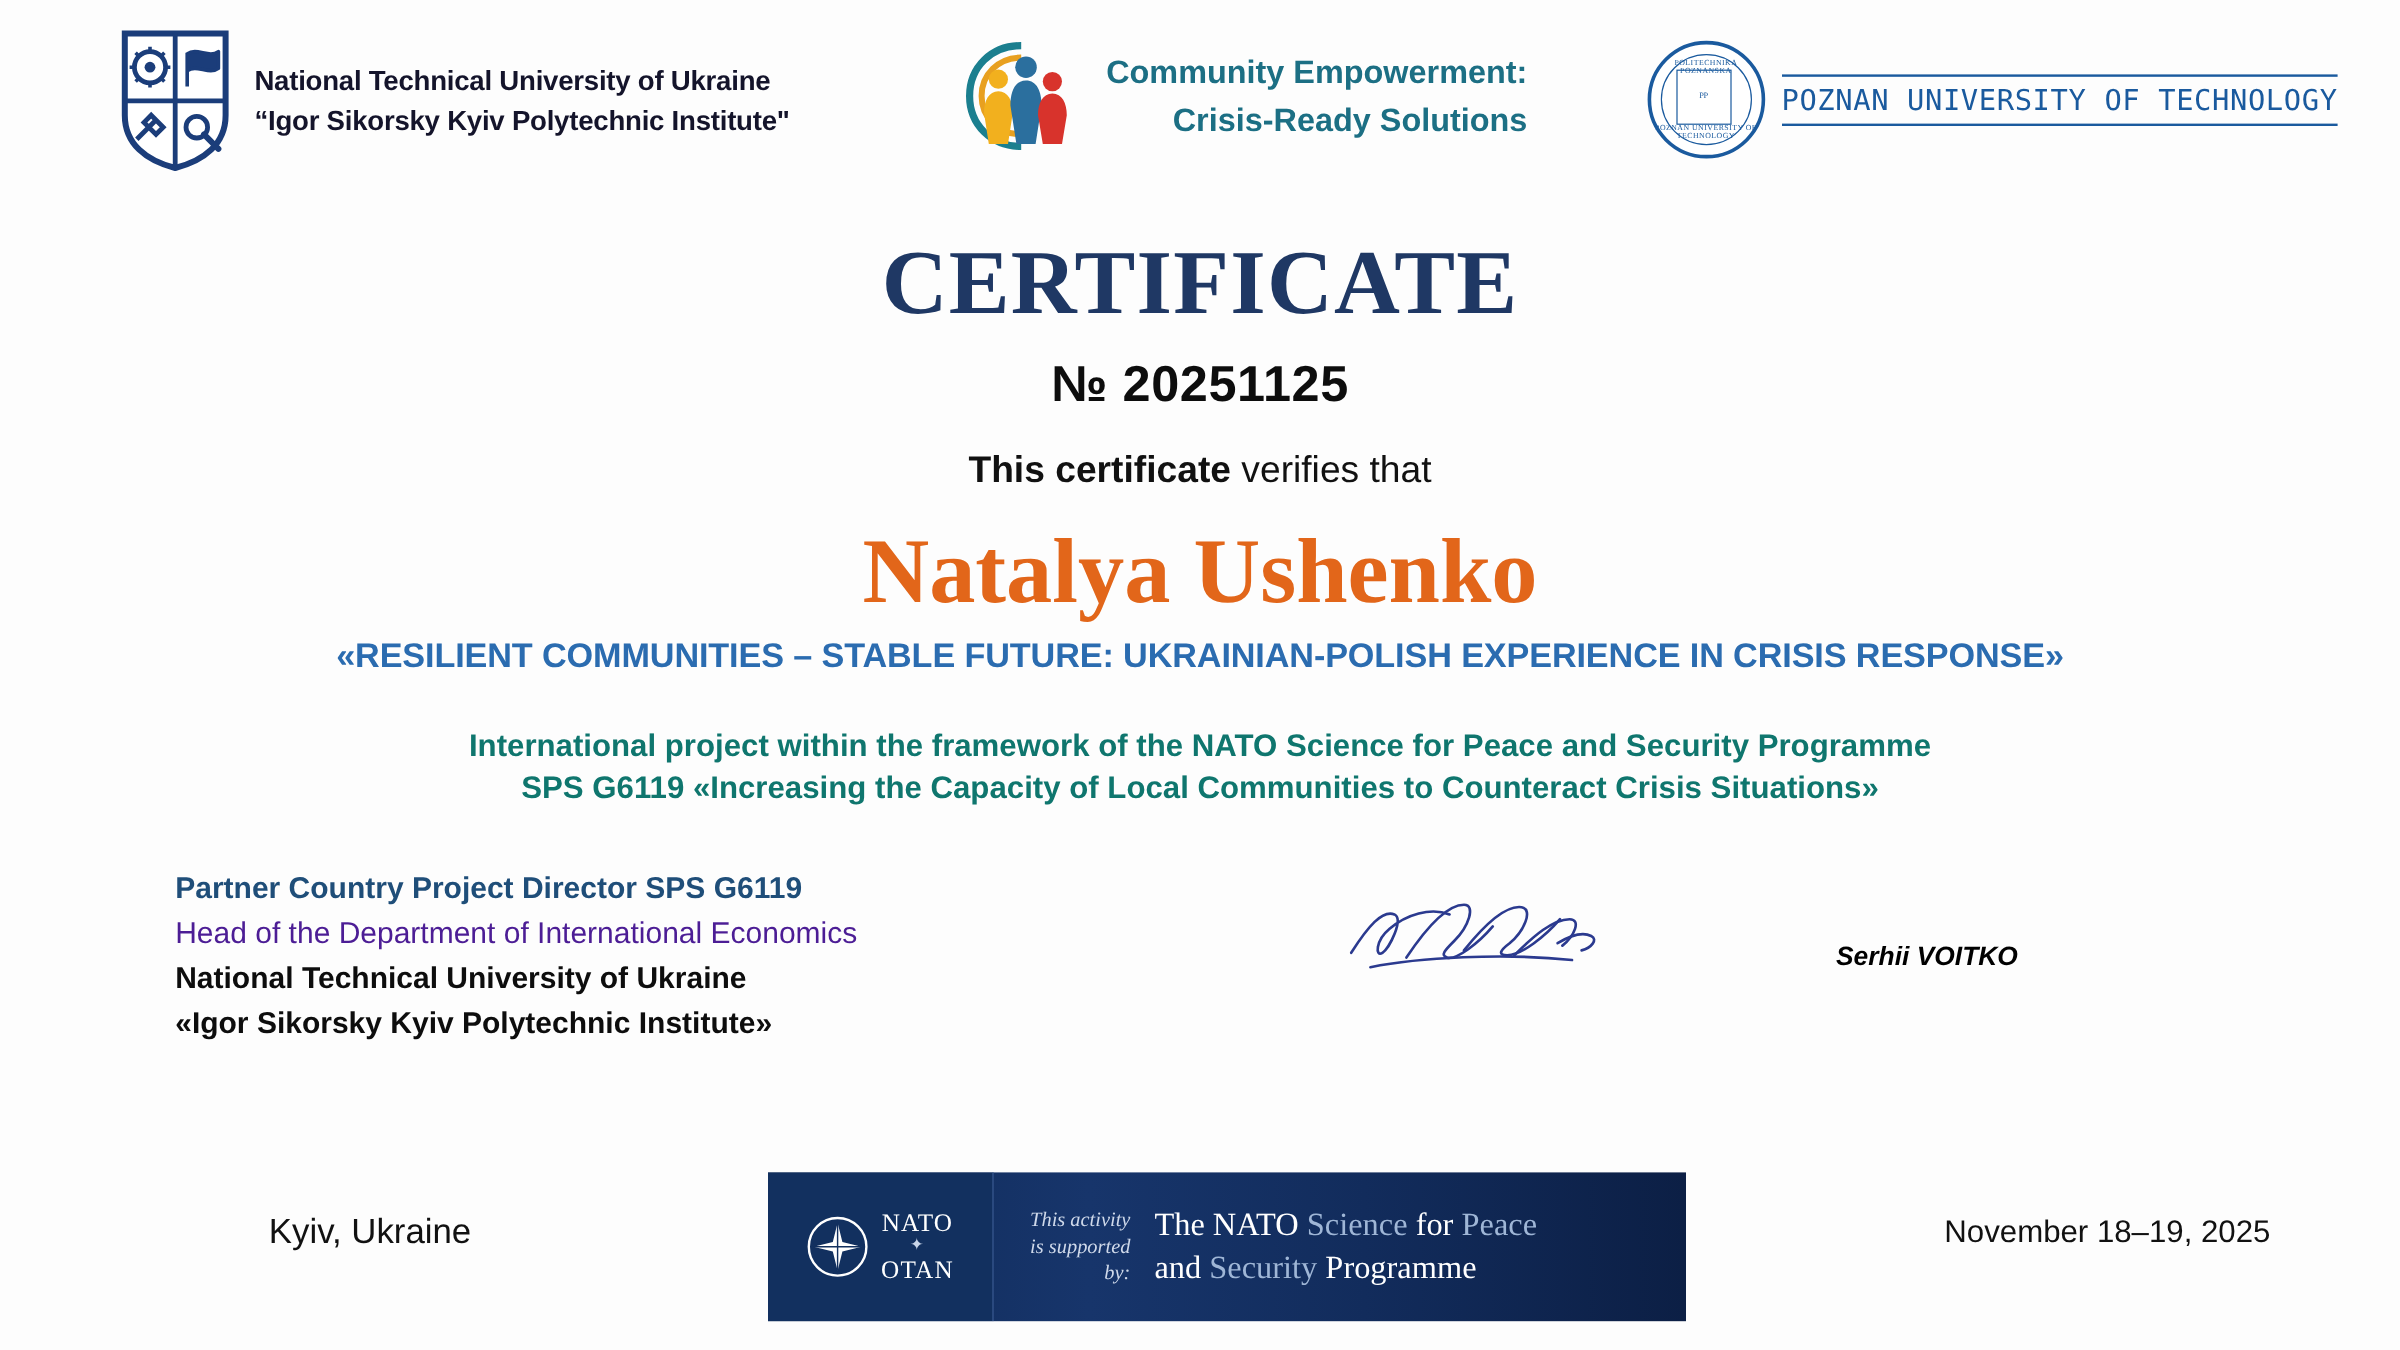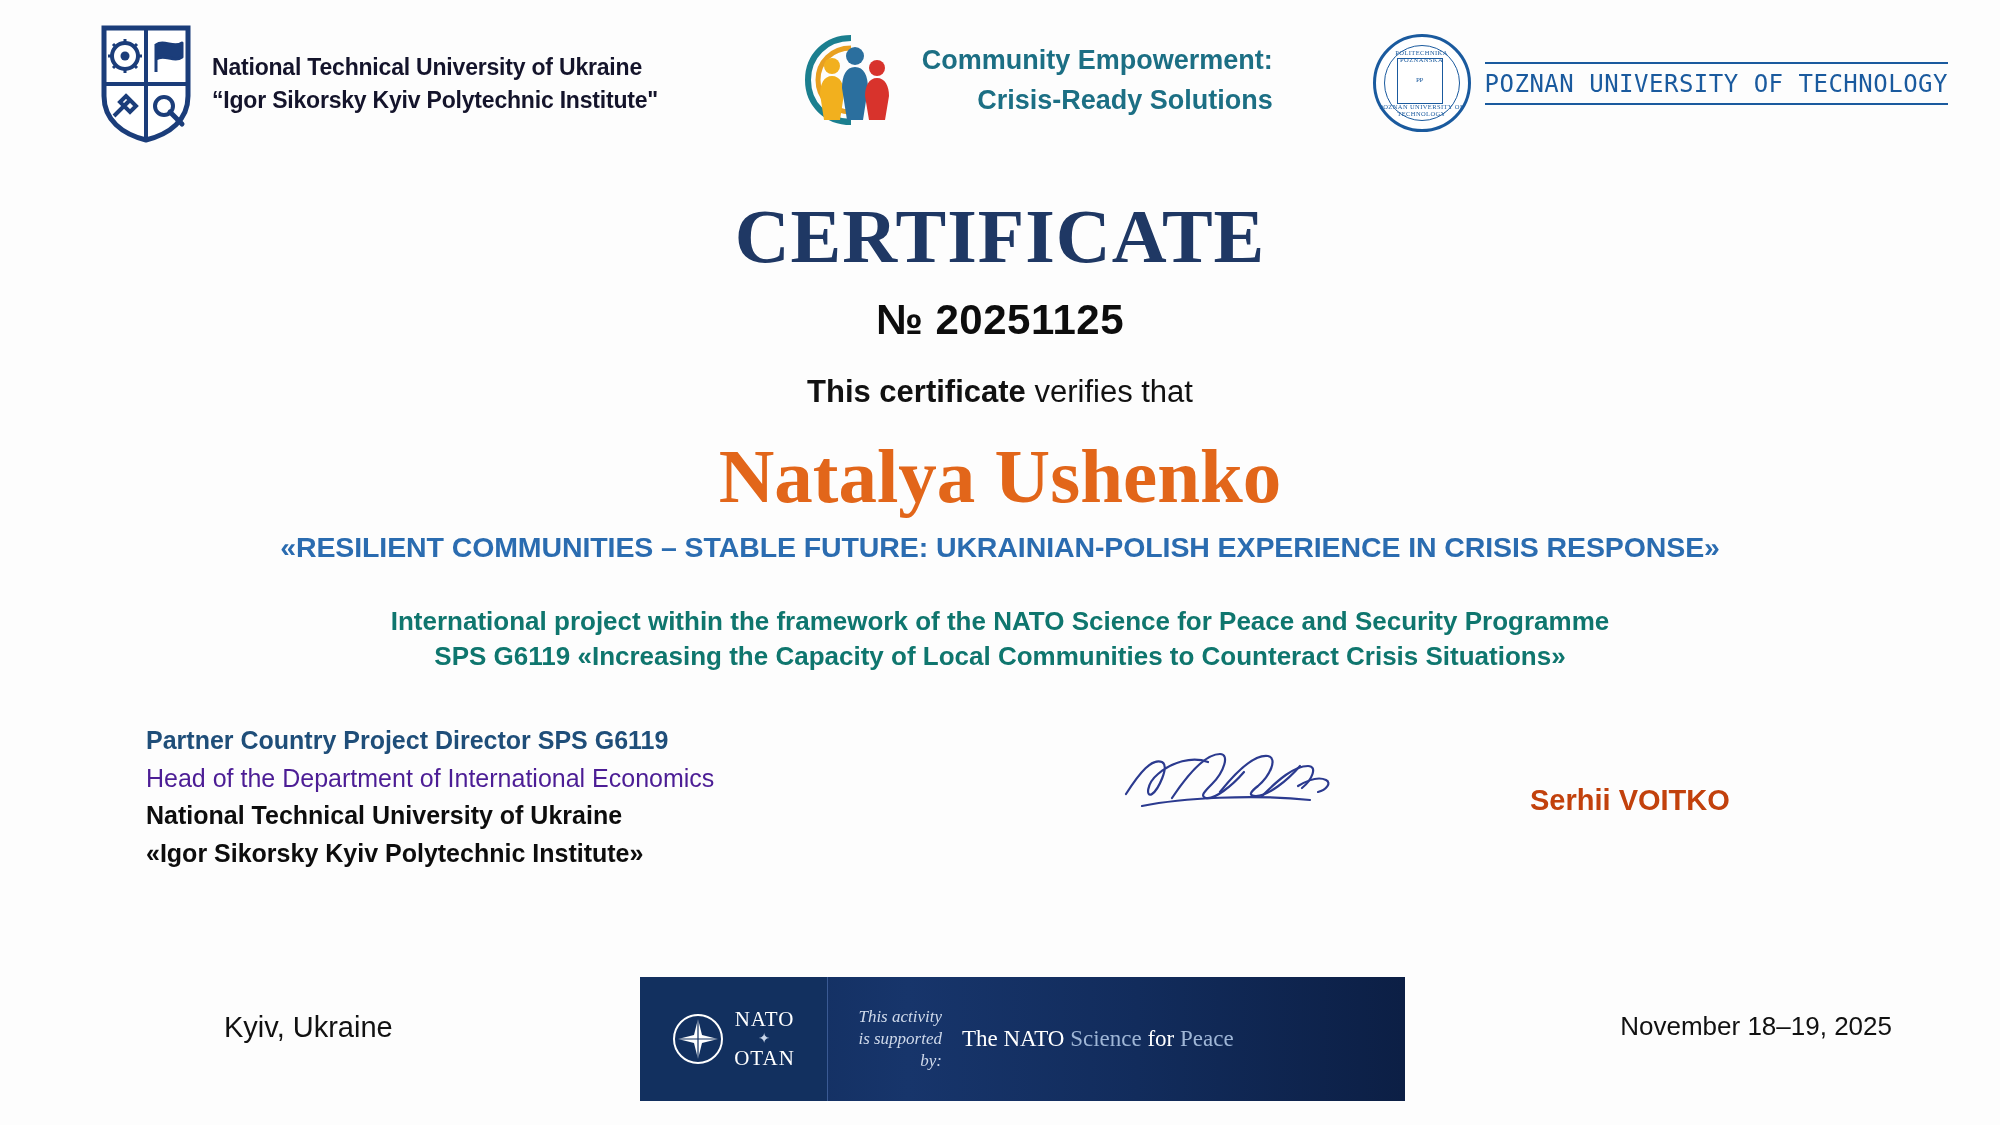--- a/index.html
+++ b/index.html
@@ -222,23 +222,24 @@
     position: absolute;
     left: 1112px;
     top: 10px;
     width: 230px;
     height: 92px;
   }
   .sig-name {
     position: absolute;
     left: 1530px;
     top: 62px;
-    font-size: 29px;
-    font-weight: bold;
-    color: #c2410c;
+    font-size: 22px;
+    font-weight: bold;
+    color: #000000;
+    font-style: italic;
   }
 
   
   .footer {
     position: absolute;
     left: 0;
     right: 0;
     bottom: 38px;
     height: 110px;
   }
@@ -305,21 +306,21 @@
     font-size: 17px;
     line-height: 1.3;
     text-align: right;
     padding: 0 14px 0 16px;
     width: 128px;
     box-sizing: border-box;
   }
   .nato-right {
     font-family: "Liberation Serif", serif;
     color: #ffffff;
-    font-size: 23px;
+    font-size: 27px;
     line-height: 1.32;
     padding-left: 6px;
   }
   .nato-right .hl { color: #9fb6d6; }
 
   
   svg { display: block; }
 </style>
 </head>
 <body>
@@ -445,19 +446,22 @@
 
       <div class="nato-supported">
         <div>This activity</div>
         <div>is supported by:</div>
       </div>
 
       <div class="nato-right">
         <div>
           <span>The NATO </span><span class="hl">Science</span><span> for </span><span class="hl">Peace</span>
         </div>
+        <div>
+          <span>and </span><span class="hl">Security</span><span> Programme</span>
+        </div>
       </div>
     </div>
 
     <div class="dates">November 18–19, 2025</div>
   </div>
 
 </div>
 
 </body></html>

